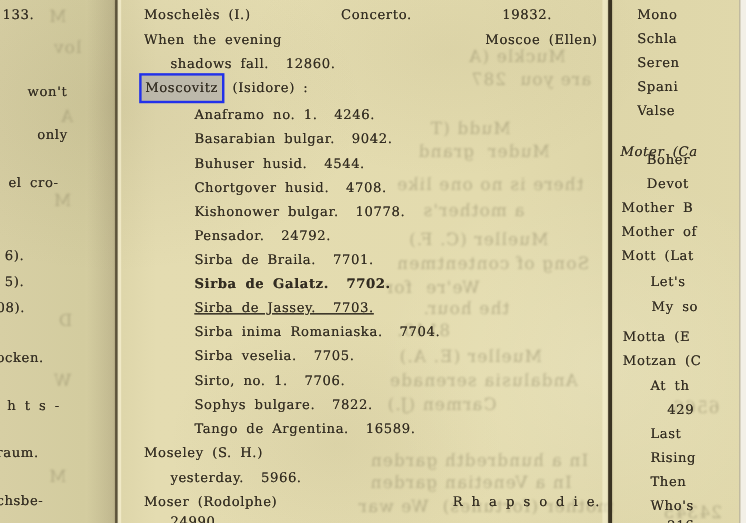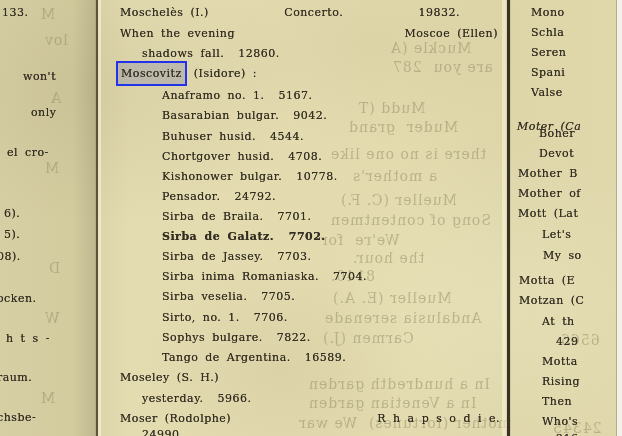--- a/index.html
+++ b/index.html
@@ -89,29 +89,29 @@
       <div class="frag" style="left: -3px; top: 288px;">ocken.</div>
       <div class="frag" style="left: 6px; top: 328px;">h t s -</div>
       <div class="frag" style="left: -8px; top: 367px;">traum.</div>
       <div class="frag" style="left: -3px; top: 407px;">chsbe-</div>
     </div>
   <div id="middle-column">
       <div class="line justify" style="left: 120px; top: 2px; width: 340px;"><span>Moschelès (I.)</span><span>Concerto.</span><span>19832.</span></div>
       <div class="line justify" style="left: 120px; top: 23px; width: 378px;"><span>When the evening</span><span>Moscoe (Ellen)</span></div>
       <div class="line" style="left: 142px; top: 43px;">shadows fall.  12860.</div>
       <div class="line" style="left: 121px; top: 63px;"><span class="hl">Moscovitz</span><span> (Isidore) :</span></div>
-      <div class="line" style="left: 162px; top: 85px;">Anaframo no. 1.  5167.</div>
+      <div class="line" style="left: 162px; top: 85px;">Anaframo no. 1.  4246.</div>
       <div class="line" style="left: 162px; top: 105px;">Basarabian bulgar.  9042.</div>
       <div class="line" style="left: 162px; top: 126px;">Buhuser husid.  4544.</div>
       <div class="line" style="left: 162px; top: 146px;">Chortgover husid.  4708.</div>
       <div class="line" style="left: 162px; top: 166px;">Kishonower bulgar.  10778.</div>
       <div class="line" style="left: 162px; top: 186px;">Pensador.  24792.</div>
       <div class="line" style="left: 162px; top: 206px;">Sirba de Braila.  7701.</div>
       <div class="line" style="left: 162px; top: 226px; font-weight: bold;">Sirba de Galatz.  7702.</div>
-      <div class="line" style="left: 162px; top: 246px;">Sirba de Jassey.  7703.</div>
+      <div class="line" style="left: 162px; top: 246px; text-decoration: underline;">Sirba de Jassey.  7703.</div>
       <div class="line" style="left: 162px; top: 266px;">Sirba inima Romaniaska.  7704.</div>
       <div class="line" style="left: 162px; top: 286px;">Sirba veselia.  7705.</div>
       <div class="line" style="left: 162px; top: 307px;">Sirto, no. 1.  7706.</div>
       <div class="line" style="left: 162px; top: 327px;">Sophys bulgare.  7822.</div>
       <div class="line" style="left: 162px; top: 347px;">Tango de Argentina.  16589.</div>
       <div class="line justify" style="left: 120px; top: 367px; width: 378px;"><span>Moseley (S. H.)</span></div>
       <div class="line" style="left: 142px; top: 388px;">yesterday.  5966.</div>
       <div class="line justify" style="left: 120px; top: 408px; width: 380px;"><span>Moser (Rodolphe)</span><span>R h a p s o d i e.</span></div>
       <div class="line" style="left: 142px; top: 424px;">24990.</div>
     </div>
@@ -126,21 +126,21 @@
       <div class="frag" style="left: 539px; top: 143px;">Devot</div>
       <div class="frag" style="left: 518px; top: 163px;">Mother B</div>
       <div class="frag" style="left: 518px; top: 183px;">Mother of</div>
       <div class="frag" style="left: 518px; top: 203px;">Mott (Lat</div>
       <div class="frag" style="left: 542px; top: 224px;">Let's</div>
       <div class="frag" style="left: 543px; top: 245px;">My so</div>
       <div class="frag" style="left: 519px; top: 270px;">Motta (E</div>
       <div class="frag" style="left: 519px; top: 290px;">Motzan (C</div>
       <div class="frag" style="left: 542px; top: 311px;">At th</div>
       <div class="frag" style="left: 556px; top: 331px;">429</div>
-      <div class="frag" style="left: 542px; top: 351px;">Motta</div>
+      <div class="frag" style="left: 542px; top: 351px;">Last</div>
       <div class="frag" style="left: 542px; top: 371px;">Rising</div>
       <div class="frag" style="left: 542px; top: 391px;">Then</div>
       <div class="frag" style="left: 542px; top: 411px;">Who's</div>
       <div class="frag" style="left: 556px; top: 428px;">216</div>
     </div>
 
   <div class="edge-strip"></div>
 </div>
 
 </body></html>

